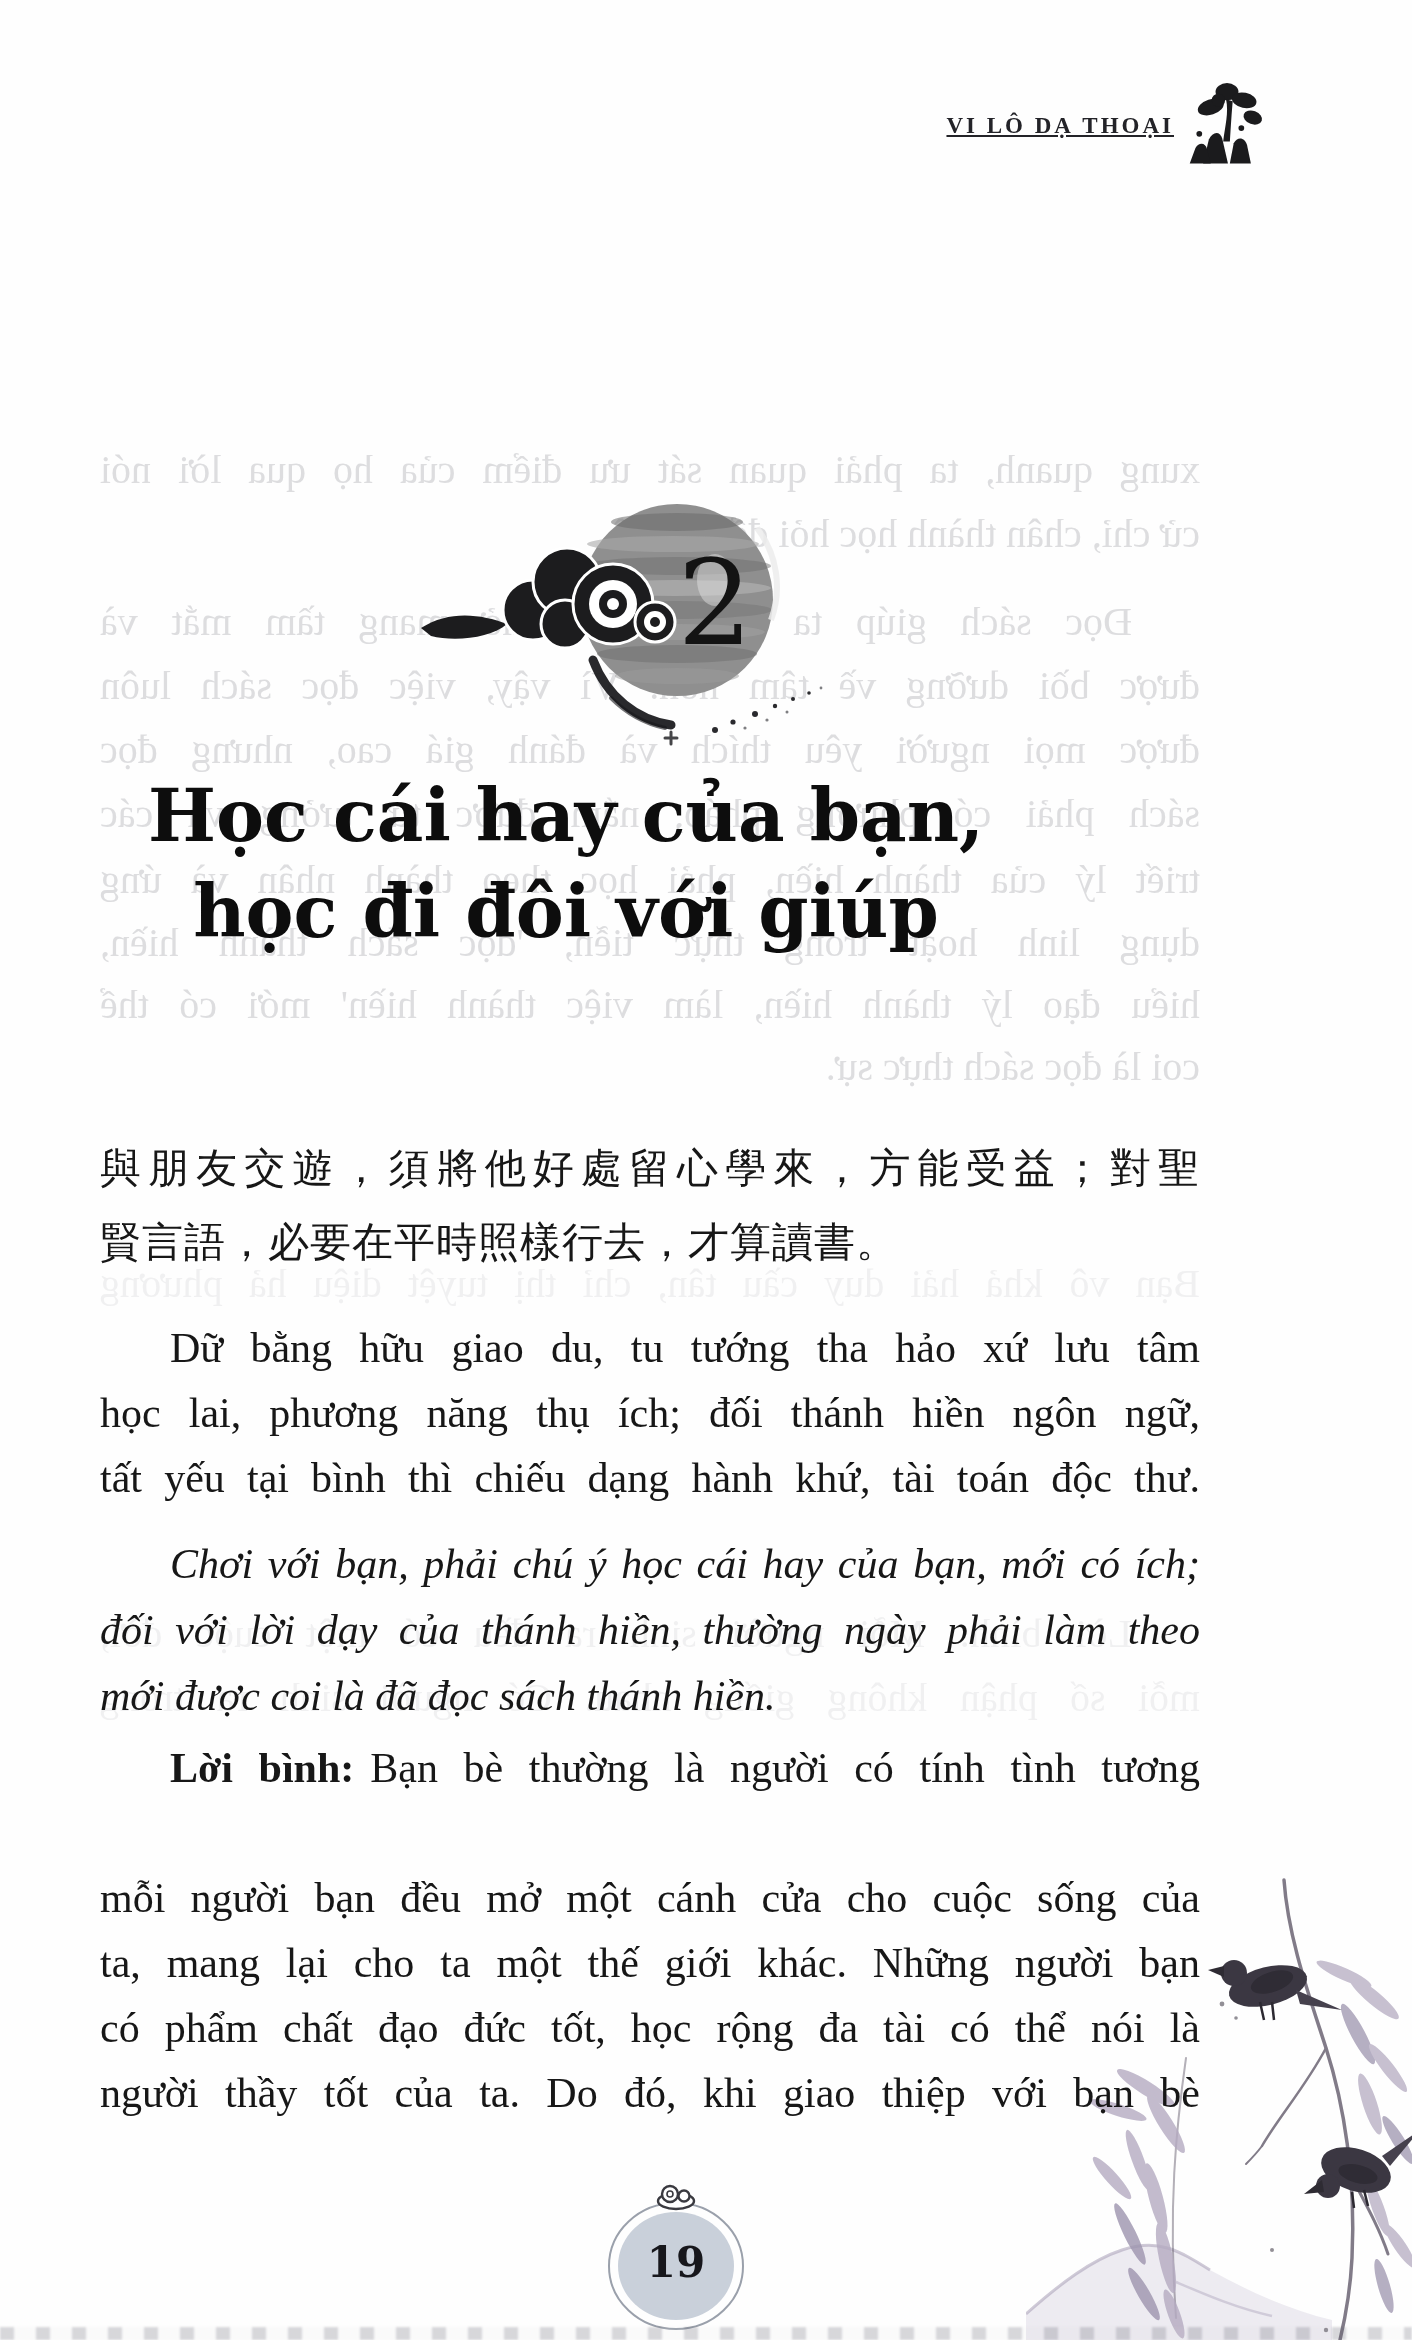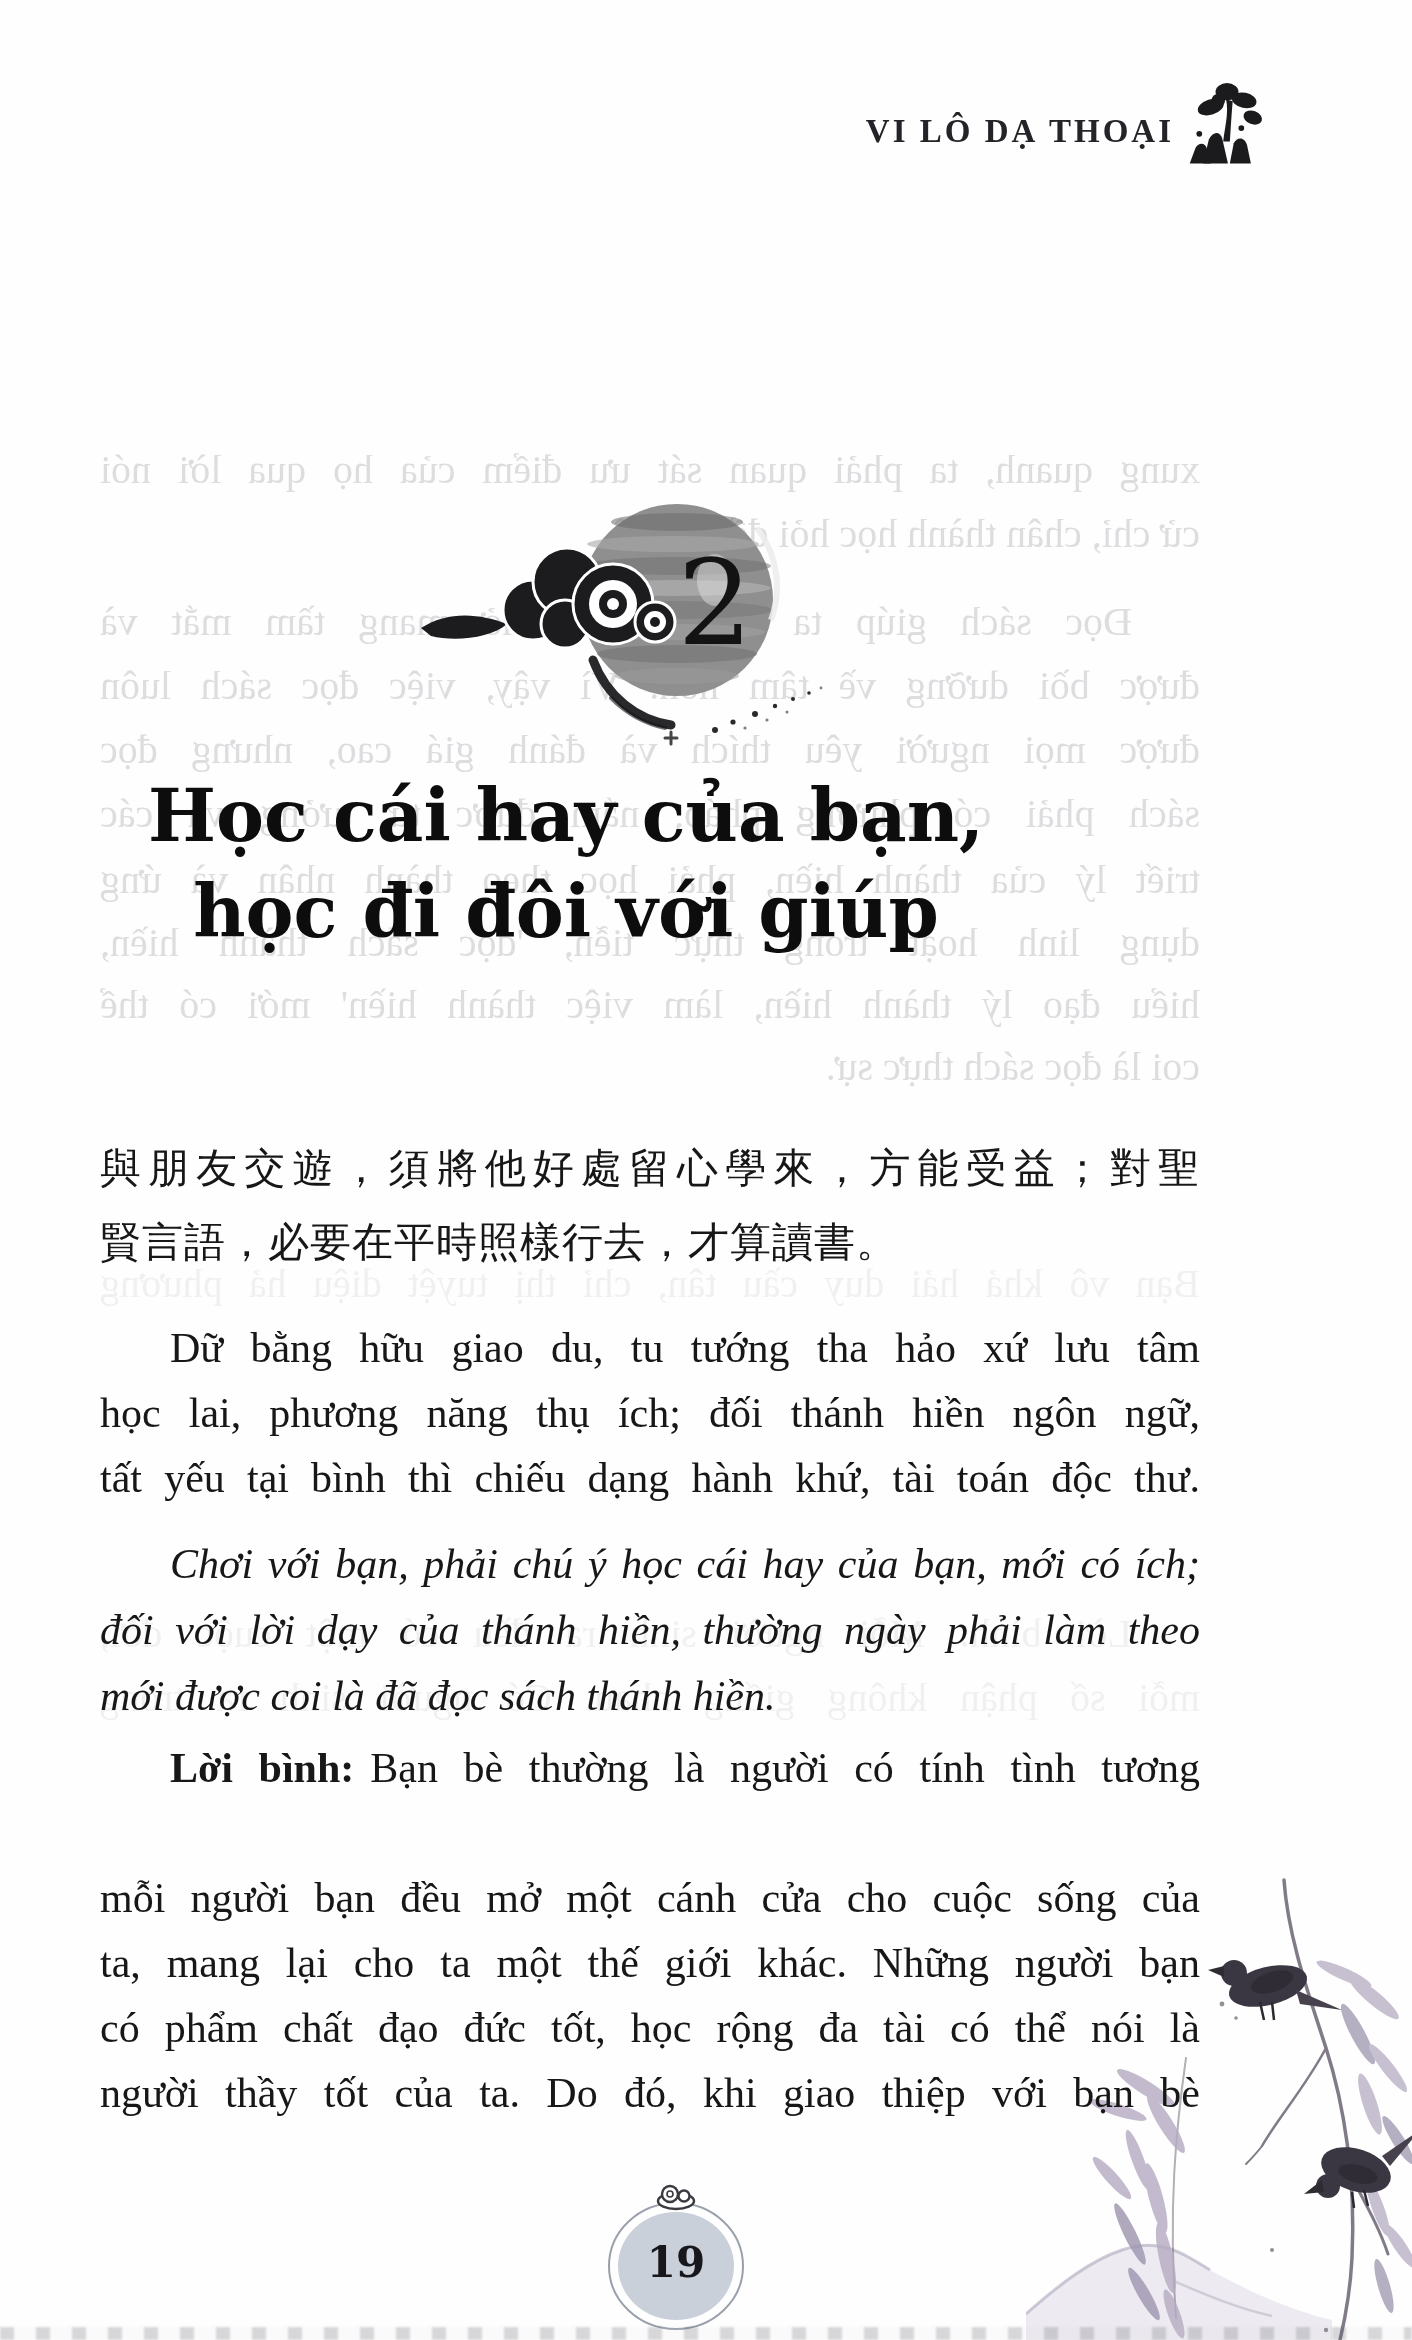--- a/index.html
+++ b/index.html
@@ -3,21 +3,21 @@
 <meta charset="utf-8">
 <style>
   html,body{margin:0;padding:0;background:#ffffff;}
   .page{
     position:relative;width:1412px;height:2340px;background:#fefefe;
     overflow:hidden;font-family:"Liberation Serif","DejaVu Serif",serif;color:#161616;
   }
   
   .hdr-title{
     position:absolute;top:113px;right:238px;z-index:3;
-    font-size:33px;font-weight:700;letter-spacing:3px;color:#232328;
+    font-size:23px;font-weight:700;letter-spacing:3px;color:#232328;text-decoration:underline;
   }
   .hdr-icon{position:absolute;top:70px;left:1184px;z-index:3;}
   
   .bleed{
     position:absolute;left:100px;width:1100px;z-index:1;
     transform:scaleX(-1);
     font-size:40px;line-height:44px;color:#9fa0a6;opacity:.34;
     text-align:justify;text-align-last:justify;-moz-text-align-last:justify;
     overflow:hidden;white-space:nowrap;
   }

